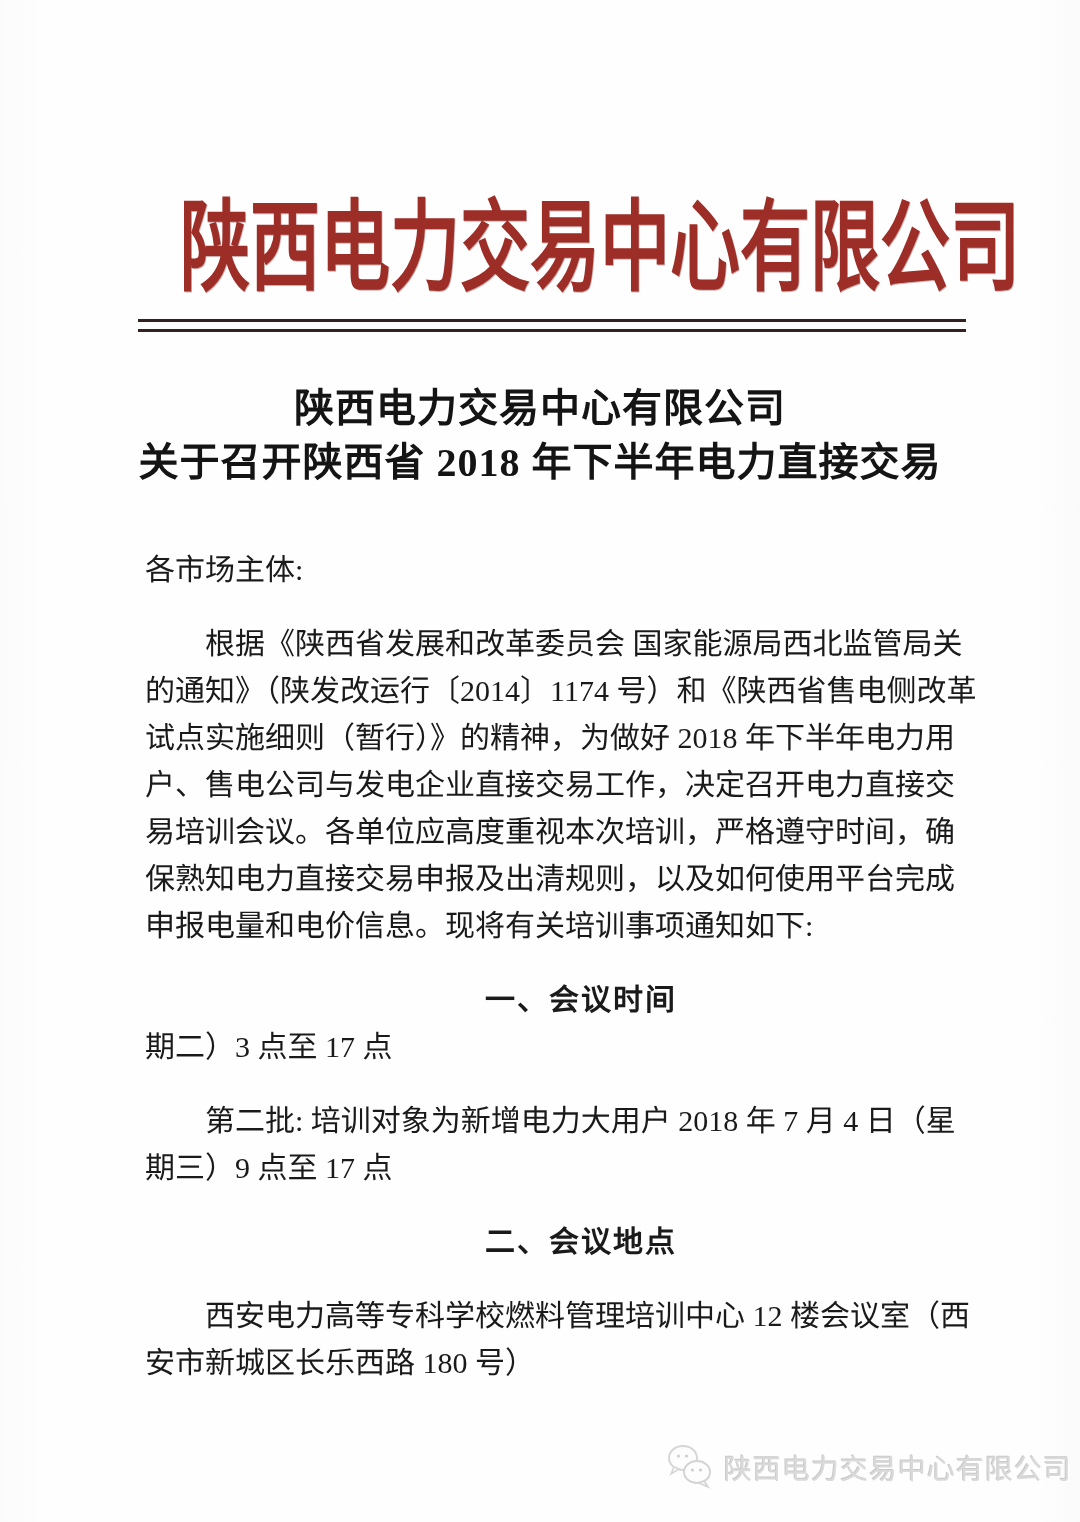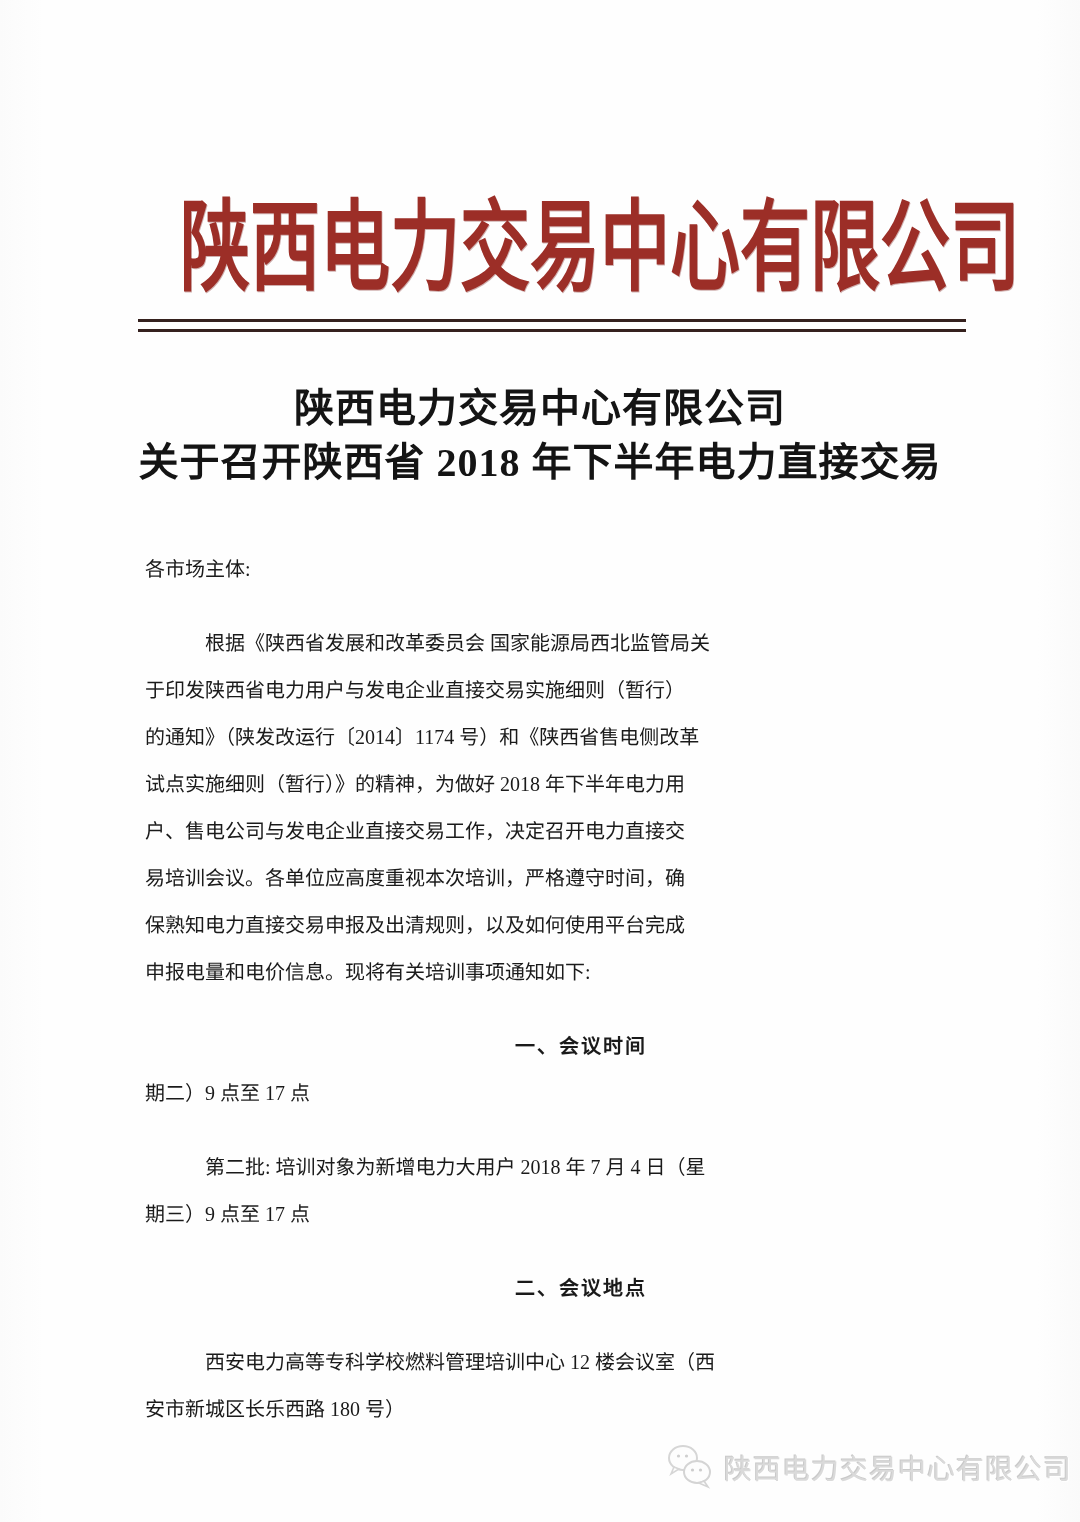--- a/index.html
+++ b/index.html
@@ -41,21 +41,21 @@
     text-align:center;
     font-weight:bold;
     font-size:40px; line-height:54px;
     color:#141414;
     letter-spacing:1px;
   }
 
   
   .doc-body {
     position:absolute; top:546px; left:145px; width:812px;
-    font-size:20px; line-height:47px;
+    font-size:30px; line-height:47px;
     color:#1a1a1a;
   }
   .doc-body .line { white-space:nowrap; height:47px; }
   .doc-body .indent { padding-left:60px;margin-top:27px; }
   .doc-body .bold { font-weight:bold; letter-spacing:2px;text-align:center; }
 
   
   .watermark {
     position:absolute; top:1441px; left:664px;
     display:flex; align-items:center; gap:8px;
@@ -81,29 +81,28 @@
   <div class="rule-double"></div>
 
   <div class="doc-title">
     <div>陕西电力交易中心有限公司</div>
     <div>关于召开陕西省 2018 年下半年电力直接交易</div>
   </div>
 
   <div class="doc-body">
     <div class="line">各市场主体:</div>
     <div class="line indent">根据《陕西省发展和改革委员会 国家能源局西北监管局关</div>
-    <div class="line">于印发陕西省电力用户与发电企业直接交易实施细则（暂行）</div>
     <div class="line">的通知》（陕发改运行〔2014〕1174 号）和《陕西省售电侧改革</div>
     <div class="line">试点实施细则（暂行）》的精神，为做好 2018 年下半年电力用</div>
     <div class="line">户、售电公司与发电企业直接交易工作，决定召开电力直接交</div>
     <div class="line">易培训会议。各单位应高度重视本次培训，严格遵守时间，确</div>
     <div class="line">保熟知电力直接交易申报及出清规则，以及如何使用平台完成</div>
     <div class="line">申报电量和电价信息。现将有关培训事项通知如下:</div>
     <div class="line indent bold">一、会议时间</div>
-    <div class="line">期二）9 点至 17 点</div>
+    <div class="line">期二）3 点至 17 点</div>
     <div class="line indent">第二批: 培训对象为新增电力大用户 2018 年 7 月 4 日（星</div>
     <div class="line">期三）9 点至 17 点</div>
     <div class="line indent bold">二、会议地点</div>
     <div class="line indent">西安电力高等专科学校燃料管理培训中心 12 楼会议室（西</div>
     <div class="line">安市新城区长乐西路 180 号）</div>
   </div>
 
   <div class="watermark">
     <span>
       <svg width="52" height="52" viewBox="0 0 52 52" fill="none">

